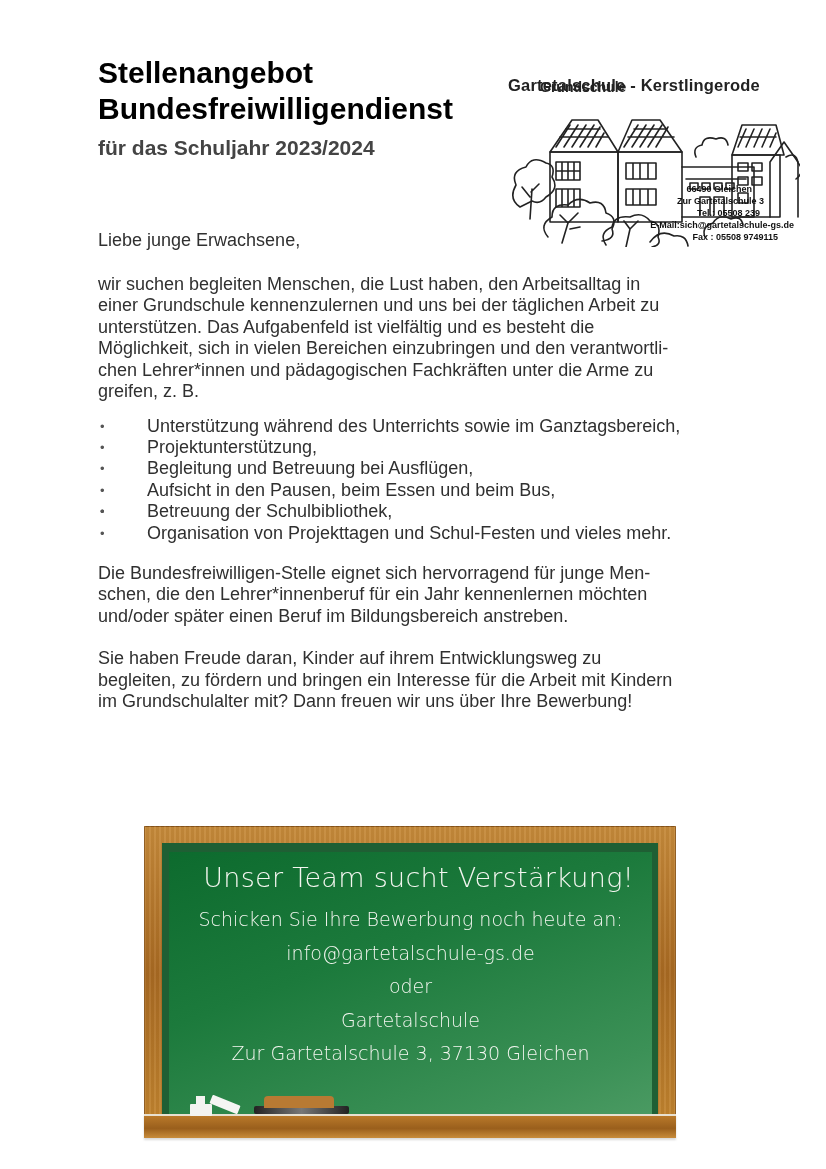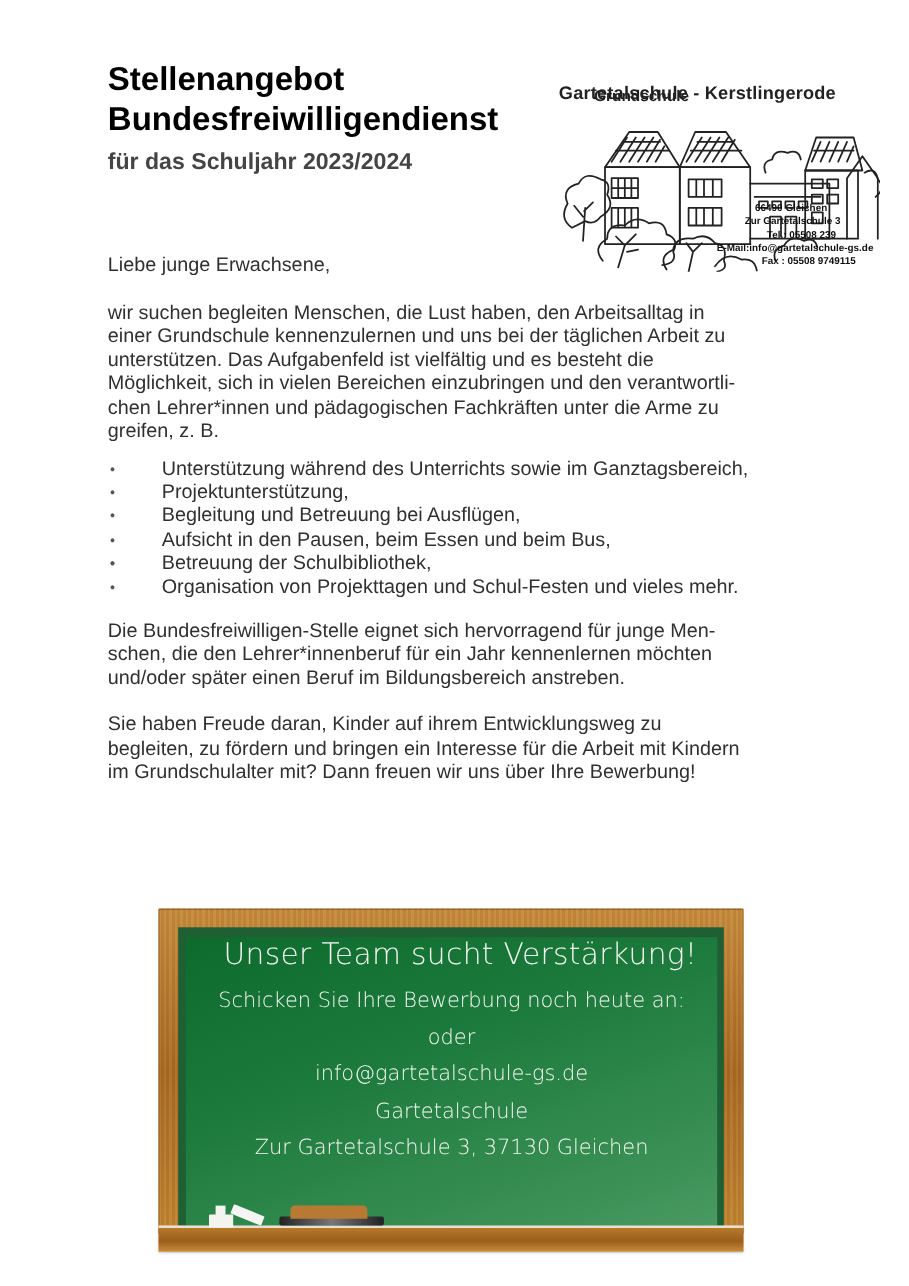--- a/index.html
+++ b/index.html
@@ -31,21 +31,21 @@
   .frame::before { content:""; position:absolute; inset:0;
       background: repeating-linear-gradient(90deg, rgba(255,255,255,0.06) 0 2px, rgba(0,0,0,0.04) 2px 5px); }
   .slate-border { position:absolute; left:18px; top:17px; right:18px; bottom:20px; background:#1f5f34; }
   .slate { position:absolute; left:25px; top:26px; right:24px; bottom:24px;
            background:linear-gradient(160deg,#0d6b2e 0%, #1c7a3c 40%, #3c9157 85%, #4a9a62 100%); }
   .ledge { position:absolute; left:0; top:288px; width:532px; height:24px;
            background:linear-gradient(180deg,#e8e0d0 0 2px,#b9792a 2px,#9a5f1c 60%,#c88c3b 100%);
            box-shadow: 0 2px 2px rgba(0,0,0,0.15); }
   .board-text { position:absolute; left:25px; right:24px; top:26px; text-align:center;
                 color:#f4f6f0; font-family:"DejaVu Sans", sans-serif; font-weight:300; }
-  .bt-head { font-size:27px; letter-spacing:0.3px;padding-left:16px; }
+  .bt-head { font-size:27px; margin-top:10px; letter-spacing:0.3px;padding-left:16px; }
   .bt-line { font-size:19px; line-height:33.5px; }
   .bt-first { margin-top:10px; }
   .chalk1 { position:absolute; left:46px; top:278px; width:22px; height:12px; background:#f3f3f0; border-radius:1px; }
   .chalk1b { position:absolute; left:52px; top:270px; width:9px; height:14px; background:#f3f3f0; }
   .chalk2 { position:absolute; left:66px; top:274px; width:30px; height:9px; background:#f5f5f3; transform:rotate(22deg); border-radius:1px; }
   .eraser-top { position:absolute; left:120px; top:270px; width:70px; height:12px; background:#b87a33; border-radius:4px 4px 0 0; }
   .eraser-base { position:absolute; left:110px; top:280px; width:95px; height:8px; background:linear-gradient(90deg,#222,#777,#222); border-radius:2px; }
 </style>
 </head>
 <body>
@@ -92,21 +92,21 @@
     <path d="M48 140 q-10 -12 4 -20 q0 -14 16 -12 q10 -10 22 -2 q14 -4 16 10 q12 4 6 16 q4 10 -10 12"></path>
     <path d="M62 146 l6 -20 l-8 -8 M68 126 l10 -10 M70 132 l10 -2"></path>
     <path d="M106 148 q-8 -12 6 -18 q2 -12 18 -10 q12 -6 20 4 q12 2 8 16 q4 8 -6 10"></path>
     <path d="M126 150 l4 -18 l-6 -8 M130 132 l8 -8"></path>
     <path d="M150 145 q10 -14 24 -6 q12 -2 14 10"></path>
     <path d="M205 140 q-4 -10 8 -14 q6 -10 18 -4 q10 -4 12 6"></path>
   </svg>
   <div class="addr" style="top:129px; right:48px;">66490 Gleichen</div>
   <div class="addr" style="top:141px; right:36px;">Zur Gartetalschule 3</div>
   <div class="addr" style="top:153px; right:40px;">Tel.: 05508 239</div>
-  <div class="addr" style="top:165px; right:6px;">E-Mail:info@gartetalschule-gs.de</div>
+  <div class="addr" style="top:165px; right:6px;">E-Mail:sich@gartetalschule-gs.de</div>
   <div class="addr" style="top:177px; right:22px;">Fax : 05508 9749115</div>
 </div>
 
 <div class="body">
   <p class="greet">Liebe junge Erwachsene,</p>
   <p>
     <span>wir suchen begleiten Menschen, die Lust haben, den Arbeitsalltag in</span><br>
     <span>einer Grundschule kennenzulernen und uns bei der täglichen Arbeit zu</span><br>
     <span>unterstützen. Das Aufgabenfeld ist vielfältig und es besteht die</span><br>
     <span>Möglichkeit, sich in vielen Bereichen einzubringen und den verantwortli-</span><br>
@@ -140,18 +140,18 @@
   <div class="slate"></div>
   <div class="ledge"></div>
   <div class="chalk1"></div>
   <div class="chalk1b"></div>
   <div class="chalk2"></div>
   <div class="eraser-base"></div>
   <div class="eraser-top"></div>
   <div class="board-text">
     <div class="bt-head">Unser Team sucht Verstärkung!</div>
     <div class="bt-line bt-first">Schicken Sie Ihre Bewerbung noch heute an:</div>
+    <div class="bt-line">info@gartetalschule-gs.de</div>
     <div class="bt-line">oder</div>
-    <div class="bt-line">info@gartetalschule-gs.de</div>
     <div class="bt-line">Gartetalschule</div>
     <div class="bt-line">Zur Gartetalschule 3, 37130 Gleichen</div>
   </div>
 </div>
 
 </body></html>

